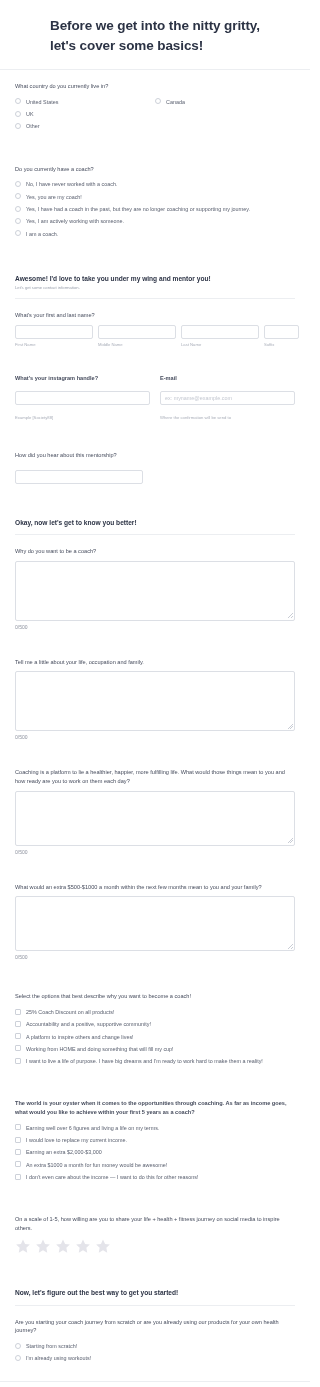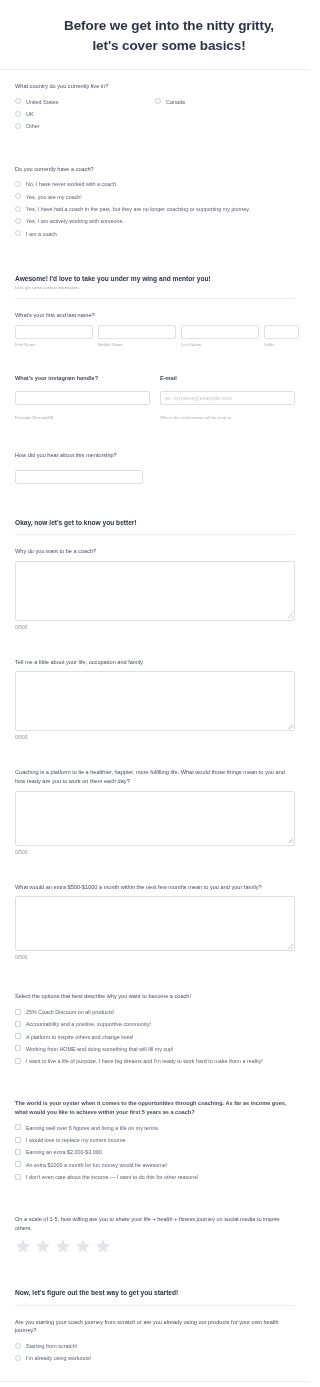--- a/index.html
+++ b/index.html
@@ -10,21 +10,20 @@
     font-family: "Liberation Sans", sans-serif;
     -webkit-font-smoothing: antialiased;
   }
   body { width: 310px; min-height: 1387px; position: relative; }
 
   .page { width: 310px; padding: 0; }
 
   
   .form-header {
     padding: 16px 22px 14px 22px;
-    text-align: center;
     margin-left: 28px;
   }
   .form-title {
     color: #2c3345;
     font-size: 13.5px;
     font-weight: bold;
     line-height: 1.45;
     margin: 0;
     letter-spacing: -0.1px;
   }

